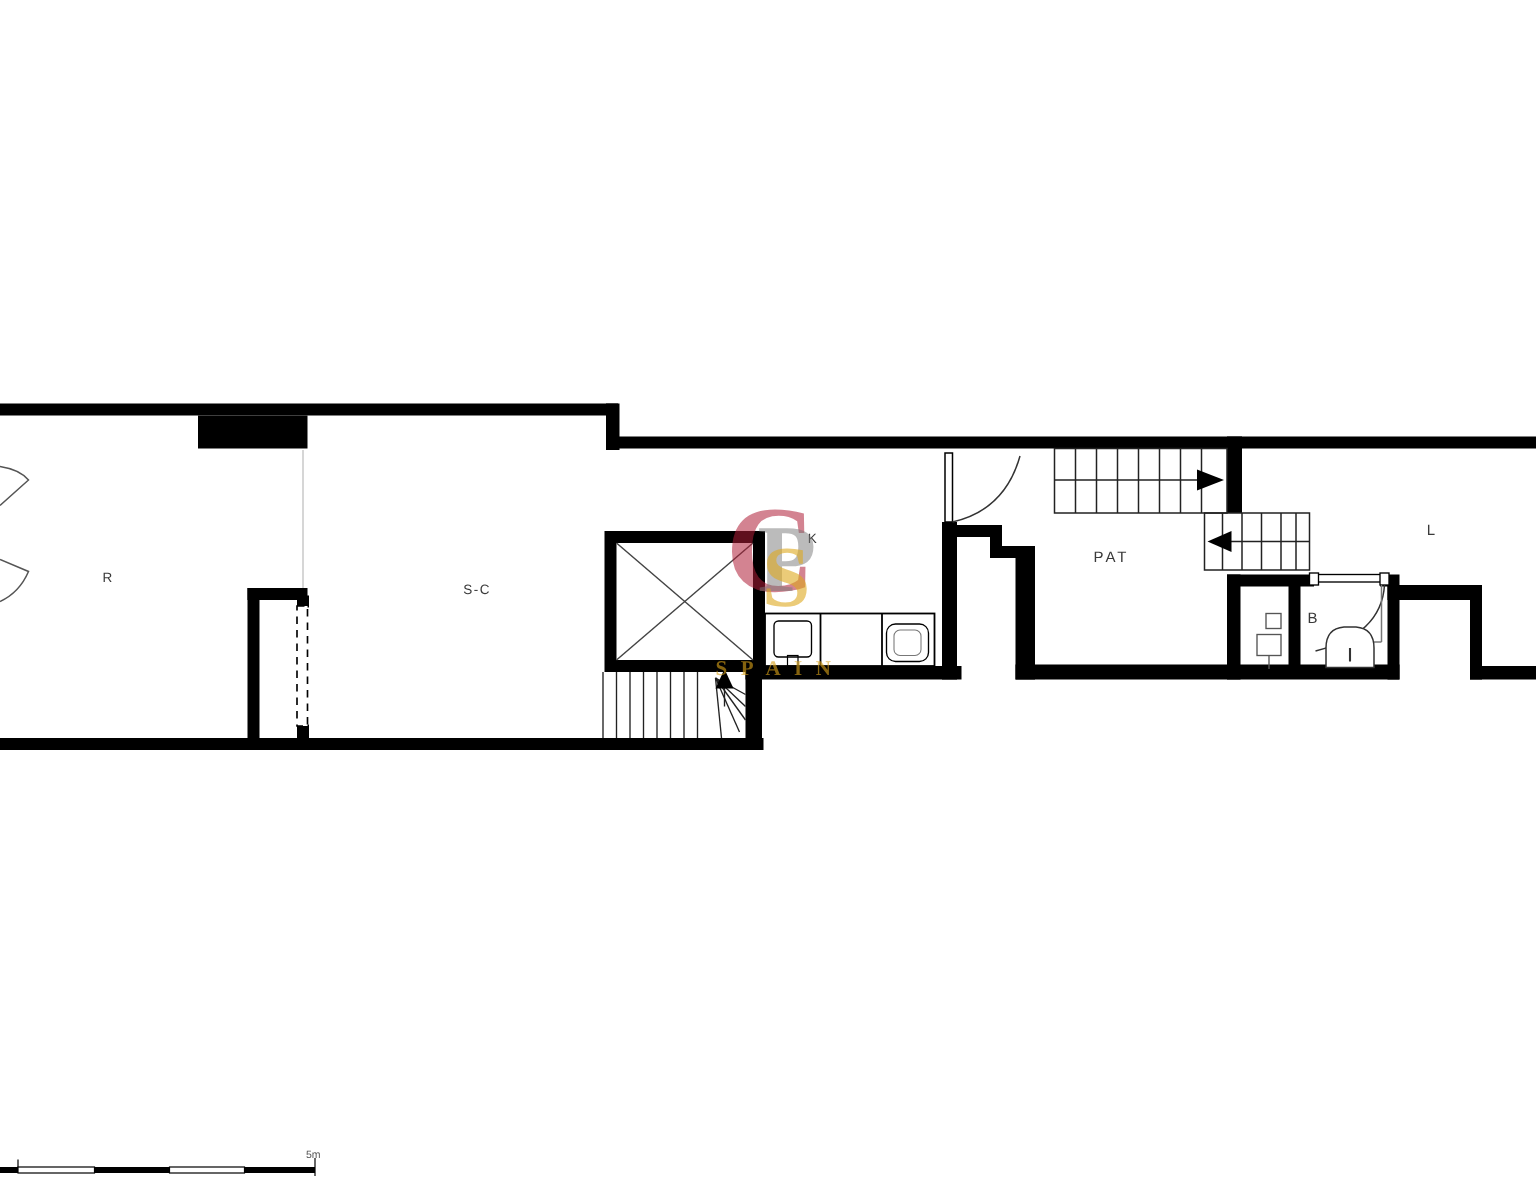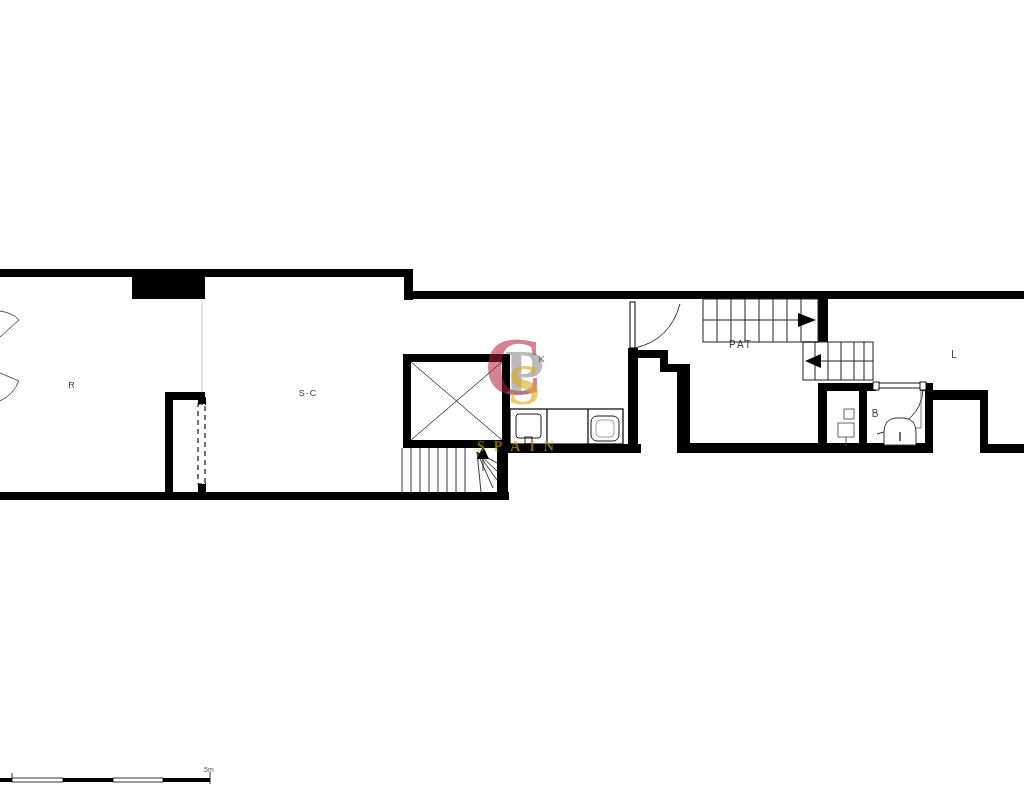--- a/index.html
+++ b/index.html
@@ -152,23 +152,23 @@
       <rect x="63" y="778" width="50" height="4" fill="#000"></rect>
       <rect x="113" y="778" width="50" height="4" fill="#fff" stroke="#000" stroke-width="0.8"></rect>
       <rect x="163" y="778" width="47" height="4" fill="#000"></rect>
       <line x1="12" y1="773" x2="12" y2="778" stroke="#000" stroke-width="0.8"></line>
       <line x1="210" y1="772" x2="210" y2="784" stroke="#000" stroke-width="0.8"></line>
       <text x="204" y="772" font-size="7" fill="#555" font-family="Liberation Sans, sans-serif">5m</text>
     </g>
   </svg>
 
   <div class="room-label" style="left:72px;  top:385px;">R</div>
-  <div class="room-label" style="left:308px; top:393px;">S-C</div>
+  <div class="room-label" style="left:318px; top:393px;">S-C</div>
   <div class="room-label" style="left:542px; top:359px;">K</div>
-  <div class="room-label big" style="left:741px; top:344px;">PAT</div>
+  <div class="room-label big" style="left:741px; top:372px;">PAT</div>
   <div class="room-label big" style="left:876px; top:413px;">B</div>
   <div class="room-label big" style="left:955px; top:354px;">L</div>
 
   <div id="watermark">
     <span class="wm-letter" id="wm-c">C</span>
     <span class="wm-letter" id="wm-p">P</span>
     <span class="wm-letter" id="wm-s">S</span>
     <div id="wm-sub">SPAIN</div>
   </div>
 

